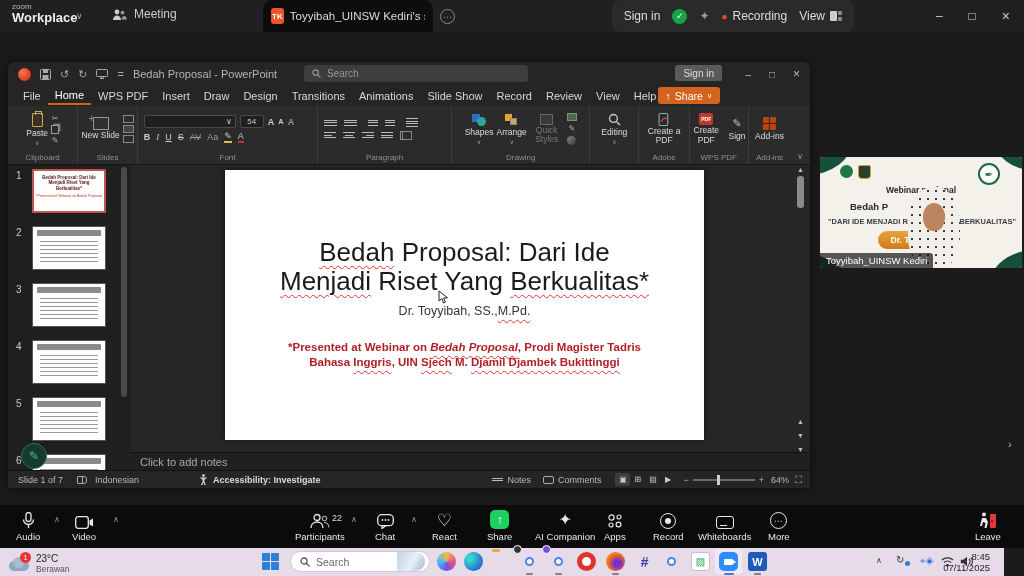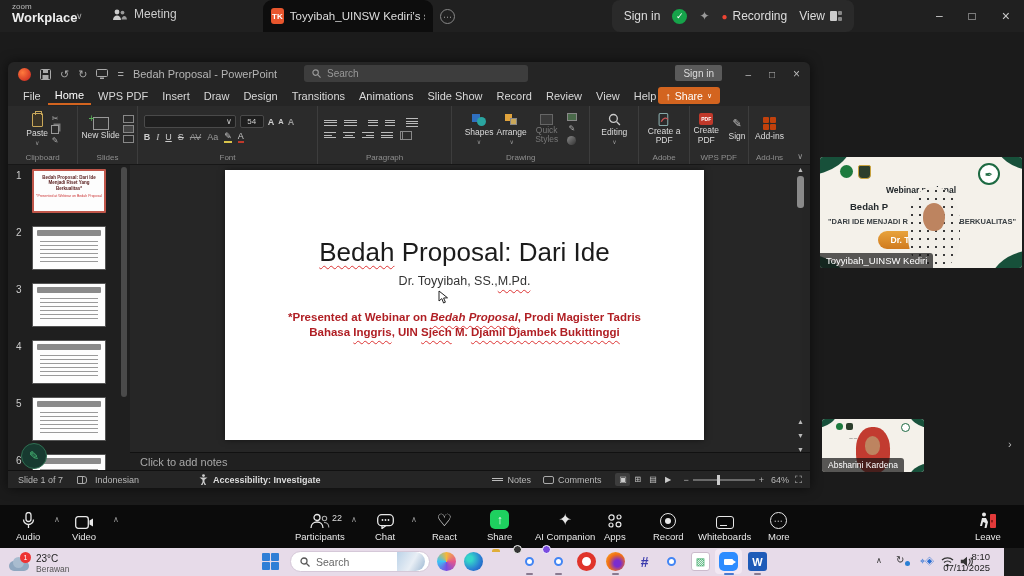--- a/index.html
+++ b/index.html
@@ -500,20 +500,21 @@
           </div>
       </div>
     </div>
     <div class="abs tscroll"></div>
     <div class="abs pencil">✎</div>
 
     <div id="editor" class="abs"></div>
     <div id="slide" class="abs">
       <div class="stitle">
         <div><span class="wavy">Bedah</span><span> Proposal: Dari Ide</span></div>
+        <div><span class="wavy">Menjadi</span><span> Riset Yang </span><span class="wavy">Berkualitas*</span></div>
       </div>
       <div class="sauthor"><span>Dr. Toyyibah, SS.,</span><span class="wavy">M.Pd.</span></div>
       <div class="sfoot">
         <div><span>*Presented at Webinar on </span><i class="wavy">Bedah Proposal</i><span>, Prodi Magister Tadris</span></div>
         <div><span>Bahasa </span><span class="wavy">Inggris</span><span>, UIN </span><span class="wavy">Sjech</span><span> M. </span><span class="wavy">Djamil Djambek Bukittinggi</span></div>
       </div>
     </div>
     <svg class="abs cursor" width="11" height="14" viewBox="0 0 11 14">
         <path d="M1 1 L1 11 L3.8 8.6 L5.6 13 L7.4 12.2 L5.6 8 L9.5 7.8 Z" fill="#fff" stroke="#222" stroke-width="1"></path>
       </svg>
@@ -570,32 +571,20 @@
     <div class="btext" style="left:0;right:0;top:28px;font-size:8.5px;">Webinar nasional</div>
     <div class="btext" style="left:30px;top:44px;font-size:9.5px;">Bedah P</div>
     <div class="btext" style="left:8px;top:60px;font-size:7.5px;color:#3a4044;">"DARI IDE MENJADI  R</div>
     <div class="btext" style="right:6px;top:60px;font-size:7.5px;color:#3a4044;">BERKUALITAS"</div>
     <div class="pill" style="left:58px;top:74px;width:58px;height:18px;font-size:8.5px;">Dr. Toyy</div>
     <div class="hijab" style="left:88px;top:30px;width:52px;height:82px;background:#f2efe8;background-image:radial-gradient(#3a3a3a 1px,transparent 1.4px);background-size:8px 8px;"></div>
     <div class="face" style="left:103px;top:46px;width:22px;height:28px;"></div>
     <div class="namelabel">Toyyibah_UINSW Kediri</div>
   </div>
 
-  <div class="abs vtile" style="left:822px;top:419px;width:102px;height:53px;">
-    <div class="banner-corner" style="left:-8px;top:-9px;width:24px;height:18px;border-radius:0 0 100% 0;"></div>
-    <div class="banner-corner" style="right:-8px;top:-9px;width:24px;height:18px;border-radius:0 0 0 100%;"></div>
-    <div class="banner-corner" style="right:-8px;bottom:-9px;width:24px;height:18px;border-radius:100% 0 0 0;"></div>
-    <div class="abs" style="left:14px;top:4px;width:7px;height:7px;border-radius:50%;background:#1d7a3e;"></div>
-    <div class="abs" style="left:24px;top:4px;width:7px;height:7px;border-radius:2px;background:#2c3e2c;"></div>
-    <div class="abs" style="right:14px;top:4px;width:9px;height:9px;border-radius:50%;border:1px solid #1d6a42;background:#fff;"></div>
-    <div class="btext" style="left:4px;right:30px;top:17px;font-size:3.5px;color:#444;">— — — — —</div>
-    <div class="hijab" style="left:34px;top:8px;width:34px;height:46px;background:#c23b30;"></div>
-    <div class="face" style="left:43px;top:17px;width:15px;height:19px;"></div>
-    <div class="namelabel" style="font-size:8.5px;">Absharini Kardena</div>
-  </div>
 
   <span class="abs" style="left:1008px;top:438px;color:#bbb;font-size:11px;">›</span>
 
   <div id="ztb" class="abs">
     <div class="tbi" style="left:16px;">
       <span class="ic">
           <svg width="13" height="17" viewBox="0 0 13 17">
             <rect x="4" y="0.5" width="5" height="9" rx="2.5" fill="none" stroke="#e8e8e8" stroke-width="1.3"></rect>
             <path d="M1.5 7.5 a5 5 0 0 0 10 0" fill="none" stroke="#e8e8e8" stroke-width="1.3"></path>
             <line x1="6.5" y1="12.5" x2="6.5" y2="16" stroke="#e8e8e8" stroke-width="1.3"></line>
@@ -754,18 +743,18 @@
         <path d="M1 4 a8 8 0 0 1 11 0" fill="none" stroke="#333" stroke-width="1.3"></path>
         <path d="M3 6.5 a5 5 0 0 1 7 0" fill="none" stroke="#333" stroke-width="1.3"></path>
         <circle cx="6.5" cy="9.3" r="1.3" fill="#333"></circle>
       </svg>
     <svg class="abs" style="left:960px;top:8px;" width="13" height="11" viewBox="0 0 13 11">
         <path d="M0.8 3.8 h2.6 L7 0.8 V10.2 L3.4 7.2 H0.8 Z" fill="#333"></path>
         <path d="M9 3 a3.4 3.4 0 0 1 0 5" fill="none" stroke="#333" stroke-width="1.1"></path>
         <path d="M10.8 1.6 a5.6 5.6 0 0 1 0 7.8" fill="none" stroke="#333" stroke-width="1.1"></path>
       </svg>
     <div class="abs clock" style="right:14px;top:3px;">
-      <div>8:10</div>
+      <div>8:45</div>
       <div>07/11/2025</div>
     </div>
   </div>
 
 </div>
 
 </body></html>

